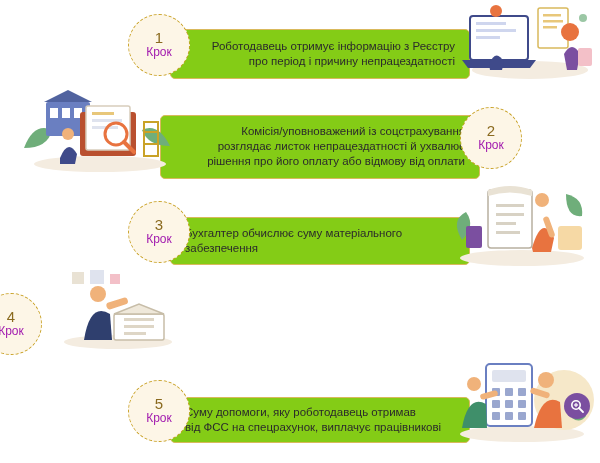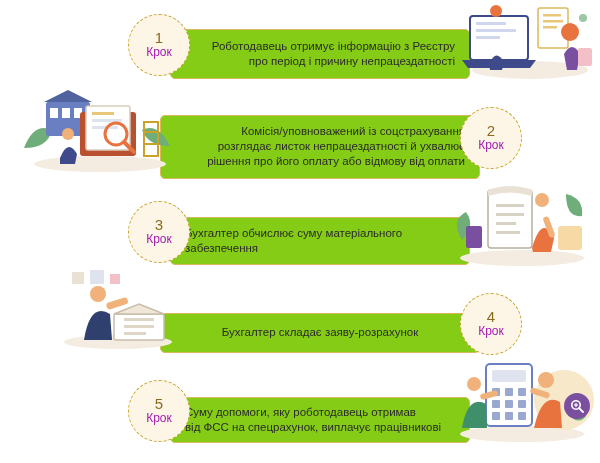--- a/index.html
+++ b/index.html
@@ -194,23 +194,20 @@
       <rect x="50" y="49" width="24" height="3" fill="#d8d2c4"></rect>
       <circle cx="96" cy="18" r="7" fill="#f0b27a"></circle>
       <path d="M86 66 q10 -34 22 -10 l-3 14 h-18 z" fill="#e8733f"></path>
       <rect x="100" y="34" width="6" height="22" rx="3" fill="#f0b27a" transform="rotate(-20 103 45)"></rect>
       <rect x="112" y="44" width="24" height="24" rx="3" fill="#f6d9a5"></rect>
       <rect x="20" y="44" width="16" height="22" rx="2" fill="#7b4fa0"></rect>
     </svg>
   </div>
 
   <div class="step-row" style="top:292px; height:64px;">
-    <div class="plaque" style="margin-left:160px; width:320px; height:40px;">
-      <div class="txt center">Бухгалтер складає заяву-розрахунок</div>
-    </div>
     <div class="step-badge" style="margin-left:-20px;">
       <div class="num">4</div>
       <div class="word">Крок</div>
     </div>
   </div>
 
   <div class="illus" style="left:56px; top:266px; width:126px; height:84px;">
     <svg width="126" height="84" viewBox="0 0 126 84">
       <ellipse cx="62" cy="76" rx="54" ry="7" fill="#f4ece0"></ellipse>
       <rect x="16" y="6" width="12" height="12" fill="#e9e2d4"></rect>

